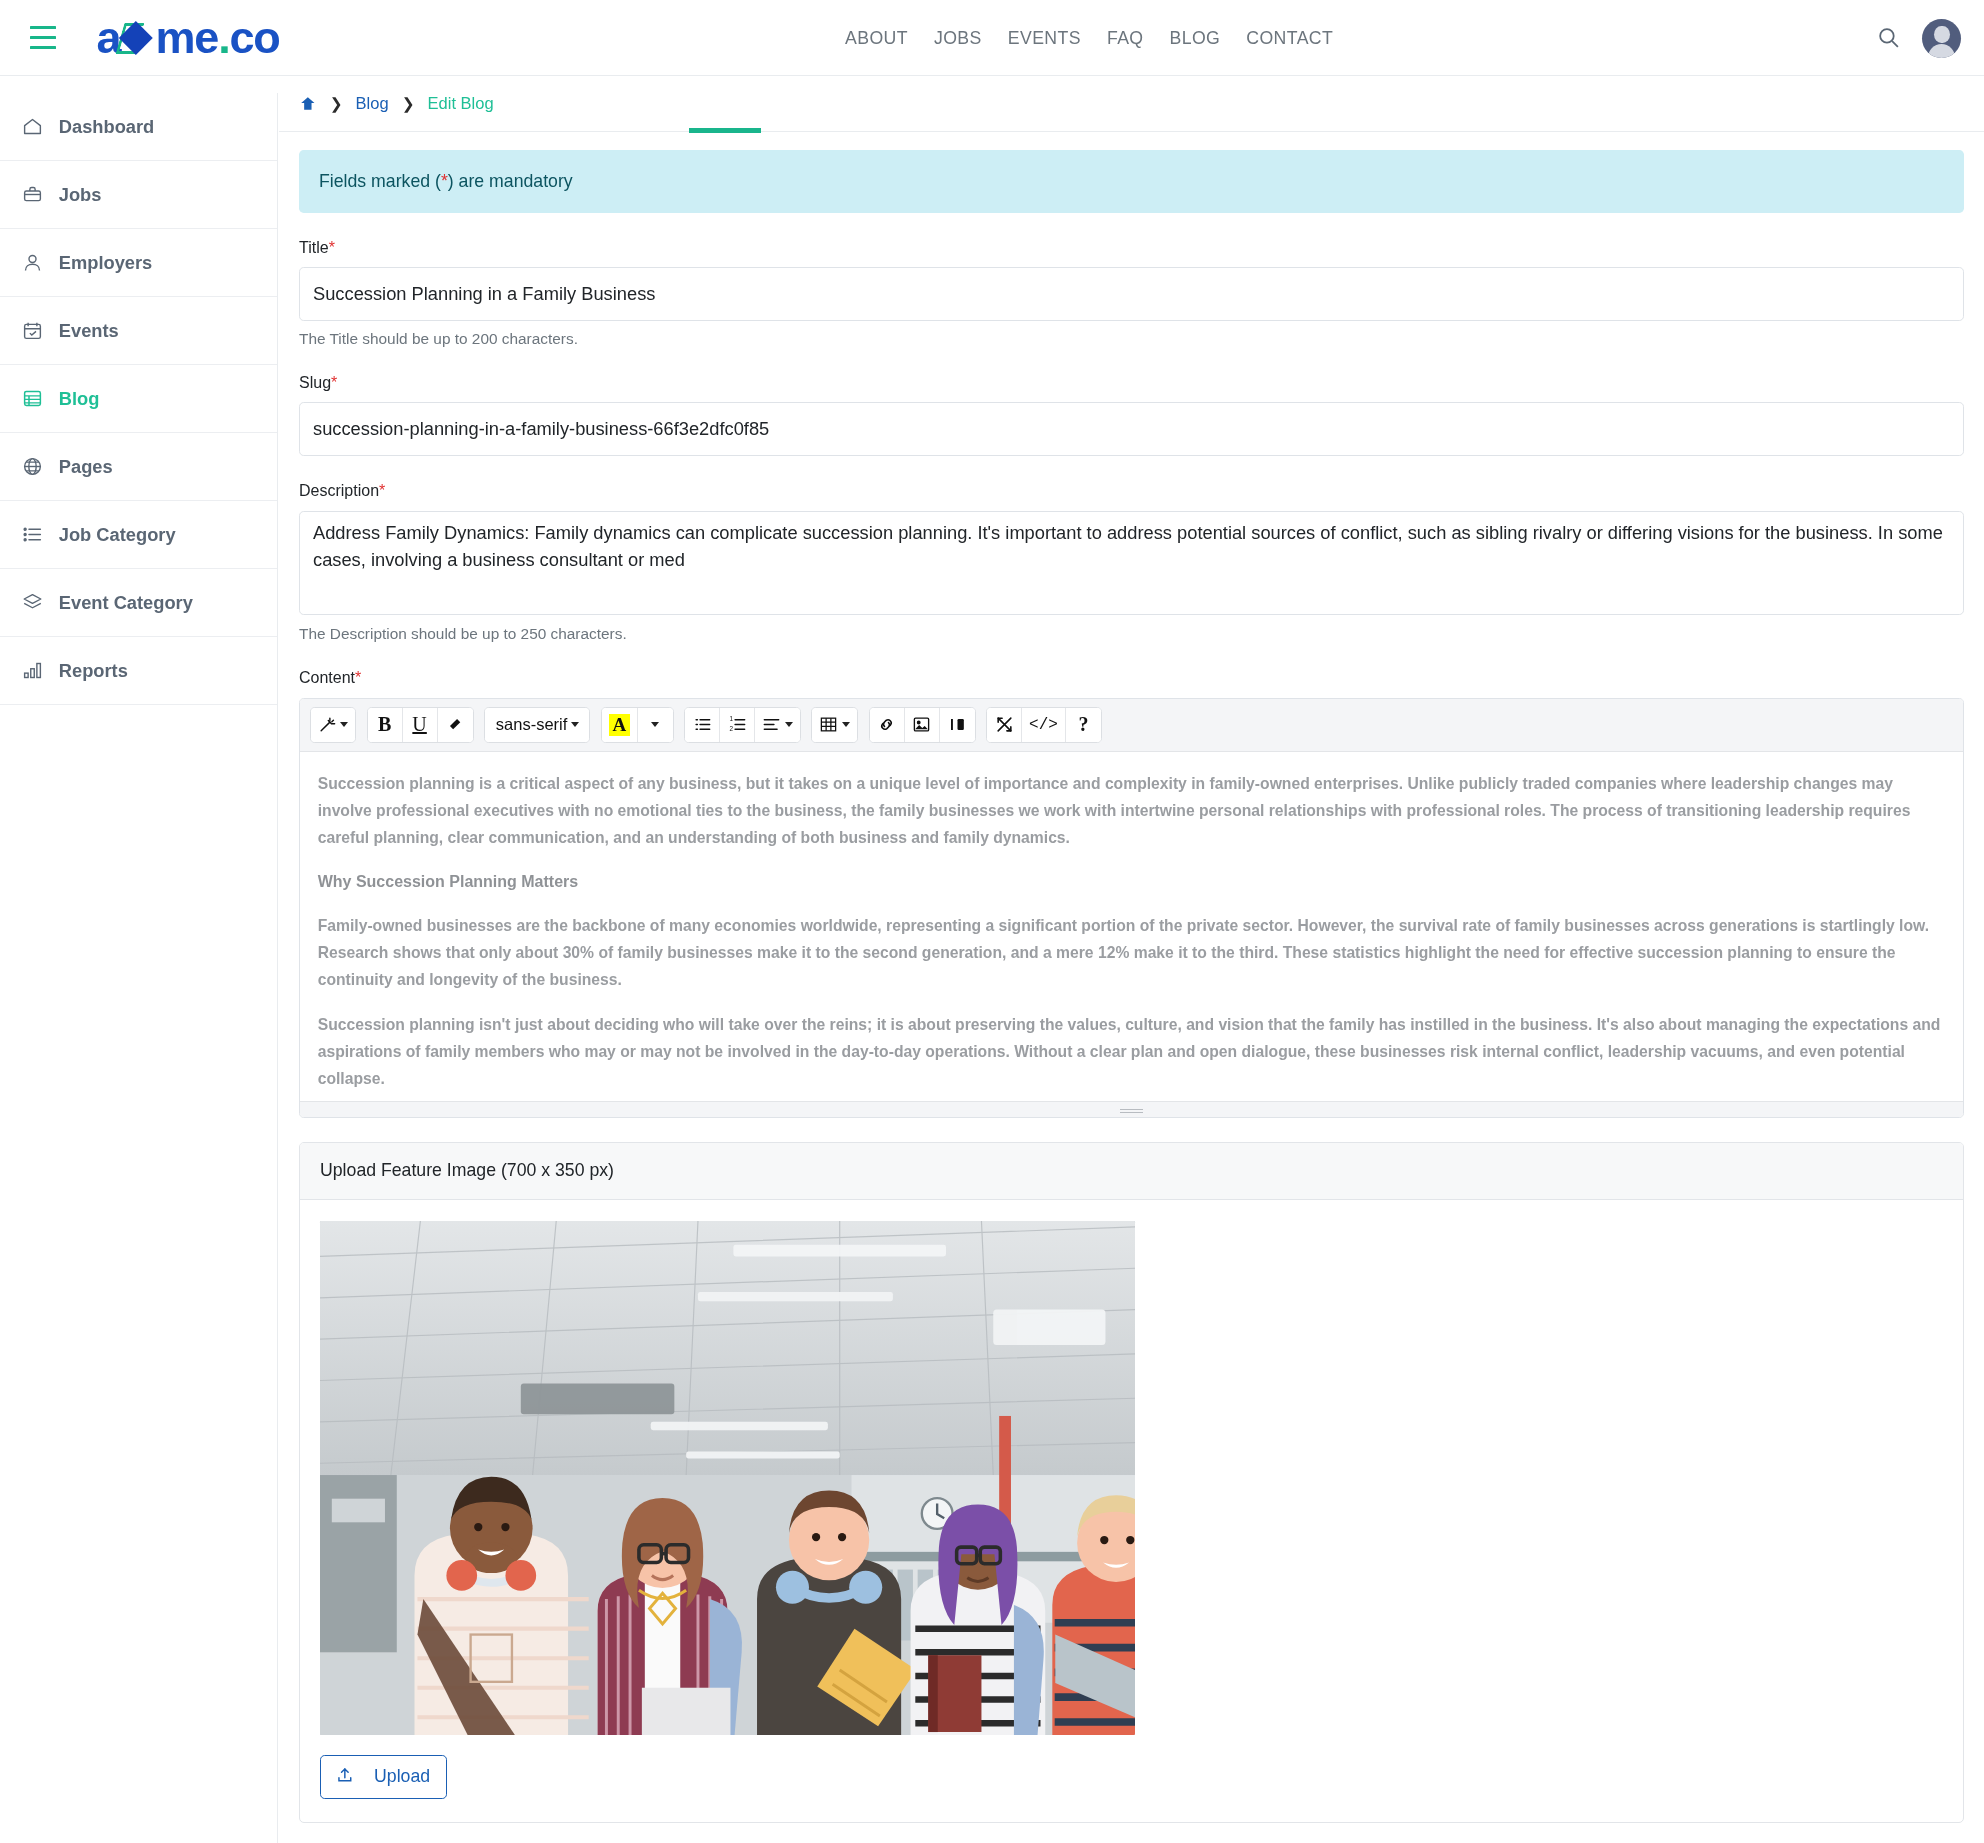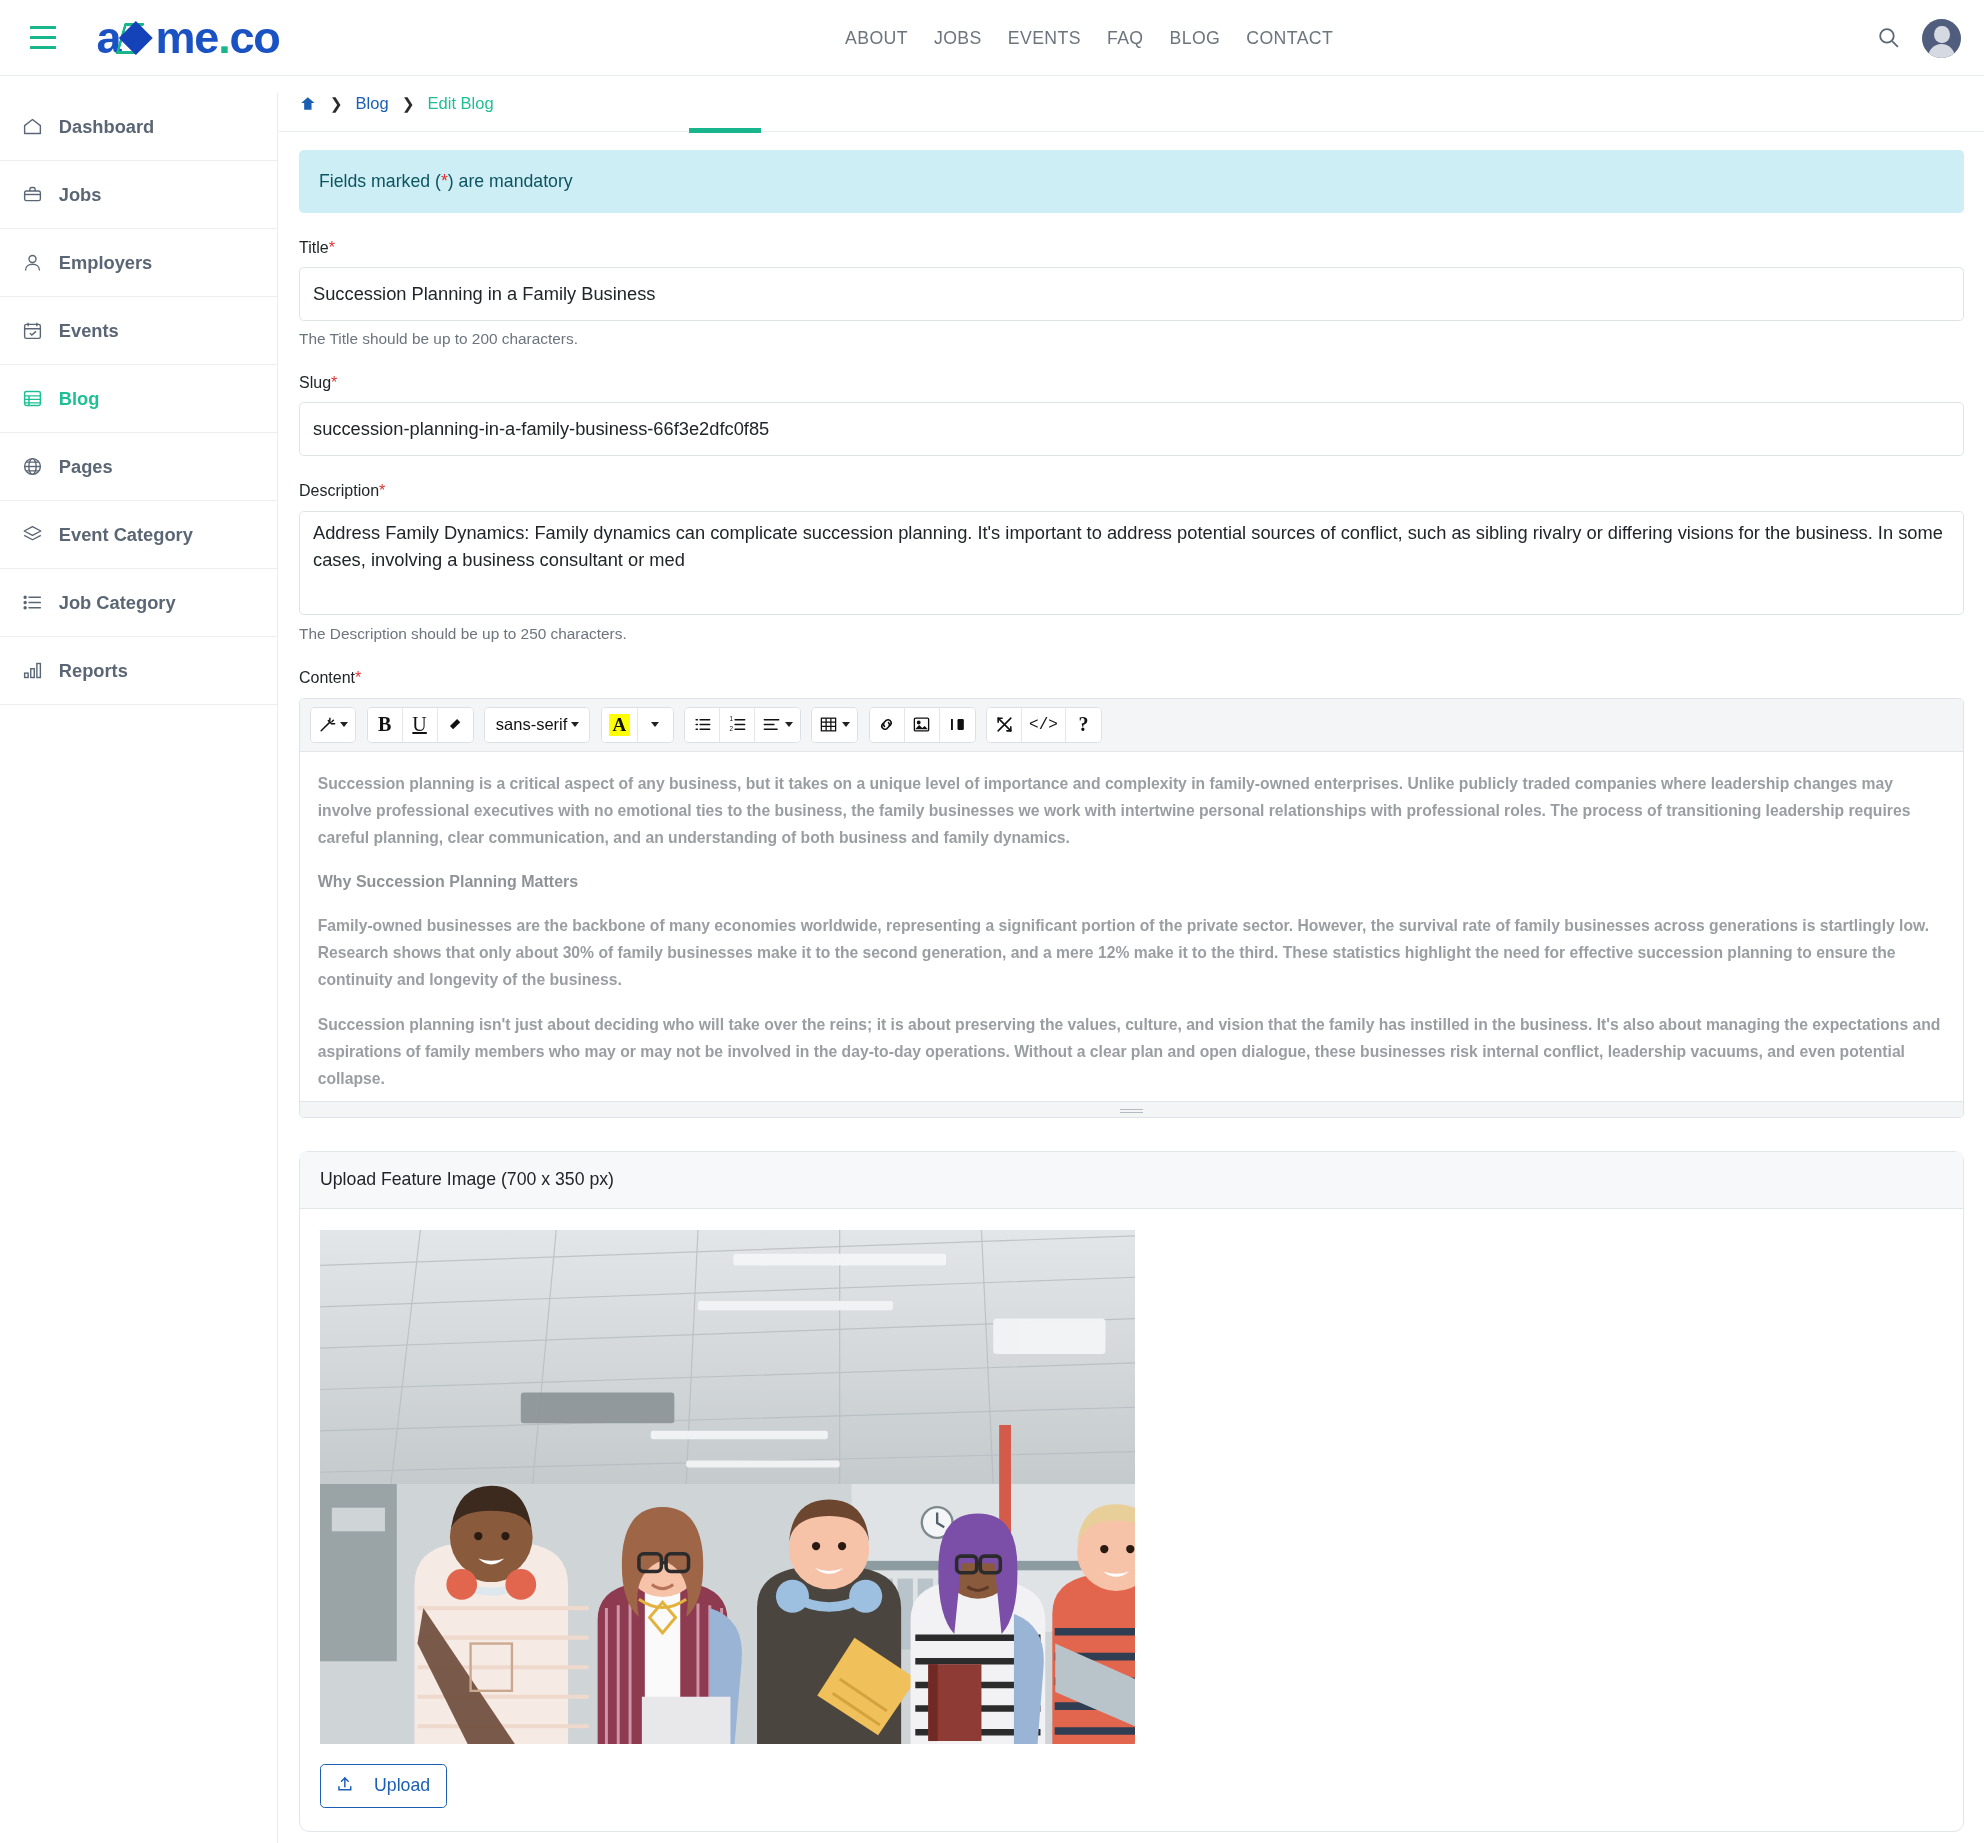--- a/index.html
+++ b/index.html
@@ -111,21 +111,21 @@
   .ebody { padding: 17.7px 17.7px 0 17.7px; height: 349px; overflow: hidden; }
   .ebody p { font-size: 15.7px; line-height: 1.72; color: #9a9da1; margin-bottom: 17.7px; font-weight: bold; }
   .ebody h4 { font-size: 16px; line-height: 1.6; color: #8f9296; margin-bottom: 17.7px;
     font-weight: 700; }
   .egrip { height: 15.4px; background: #f4f5f7; border-top: 1.2px solid #e3e5e8;
     display: flex; align-items: center; justify-content: center; }
   .egrip i { display: block; width: 23.6px; height: 1.2px; background: #b8bcc1;
     box-shadow: 0 3px 0 #b8bcc1; }
 
   
-  .card { border: 1.2px solid #e2e5e9; border-radius: 10px; margin-top: 33px; background: #fff; }
+  .card { border: 1.2px solid #e2e5e9; border-radius: 5px; margin-top: 24px; background: #fff; }
   .card-head { background: #f7f8f9; border-bottom: 1.2px solid #e2e5e9;
     padding: 17.7px 20px; font-size: 17.7px; color: #212529; border-radius: 3.5px 3.5px 0 0; }
   .card-body { padding: 21px 20px 23.6px 20px; }
 
   .feature-img { width: 815px; height: 514px; border-radius: 1.2px; overflow: hidden;
     position: relative; background: #cfd3d6; }
 
   .btn-outline { display: inline-flex; align-items: center; gap: 20px;
     border: 1.2px solid #1a5fb4; color: #1a5fb4; background: #fff;
     border-radius: 4.7px; padding: 9.5px 15.4px; font-size: 17.7px; cursor: pointer;
@@ -238,38 +238,38 @@
             <path d="M3 12h18"></path>
             <ellipse cx="12" cy="12" rx="4.2" ry="9"></ellipse>
             <path d="M5 7h14M5 17h14"></path>
         </svg>
       </span>
       <span>Pages</span>
     </div>
 
     <div class="side-item">
       <span class="ico">
-        <svg viewBox="0 0 24 24" fill="none" stroke="#5a6674" stroke-width="1.6" stroke-linejoin="round">
-          <path d="M12 3L2.5 8 12 13l9.5-5L12 3z"></path>
-            <path d="M2.5 13L12 18l9.5-5"></path>
-        </svg>
-      </span>
-      <span>Event Category</span>
-    </div>
-
-    <div class="side-item">
-      <span class="ico">
         <svg viewBox="0 0 24 24" fill="none" stroke="#5a6674" stroke-width="1.7" stroke-linecap="round">
           <path d="M8 6h13M8 12h13M8 18h13"></path>
             <circle cx="3.6" cy="6" r="1.1" fill="#5a6674"></circle>
             <circle cx="3.6" cy="12" r="1.1" fill="#5a6674"></circle>
             <circle cx="3.6" cy="18" r="1.1" fill="#5a6674"></circle>
         </svg>
       </span>
       <span>Job Category</span>
+    </div>
+
+    <div class="side-item">
+      <span class="ico">
+        <svg viewBox="0 0 24 24" fill="none" stroke="#5a6674" stroke-width="1.6" stroke-linejoin="round">
+          <path d="M12 3L2.5 8 12 13l9.5-5L12 3z"></path>
+            <path d="M2.5 13L12 18l9.5-5"></path>
+        </svg>
+      </span>
+      <span>Event Category</span>
     </div>
 
     <div class="side-item">
       <span class="ico">
         <svg viewBox="0 0 24 24" fill="none" stroke="#5a6674" stroke-width="1.6">
           <rect x="3" y="15" width="4" height="5"></rect>
             <rect x="10" y="10" width="4" height="10"></rect>
             <rect x="17" y="4" width="4" height="16"></rect>
         </svg>
       </span>

